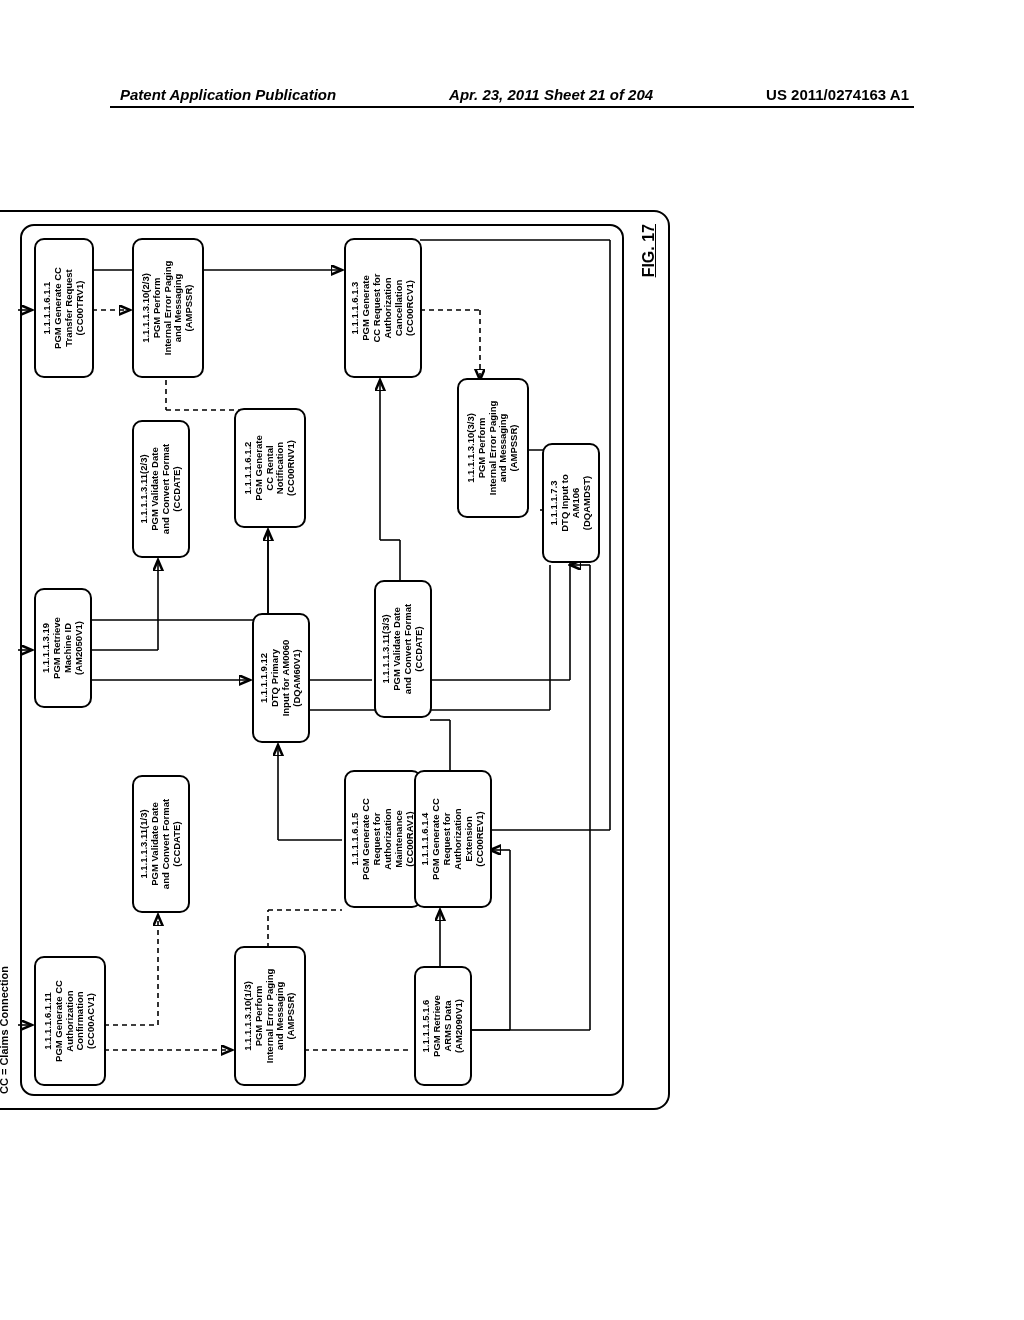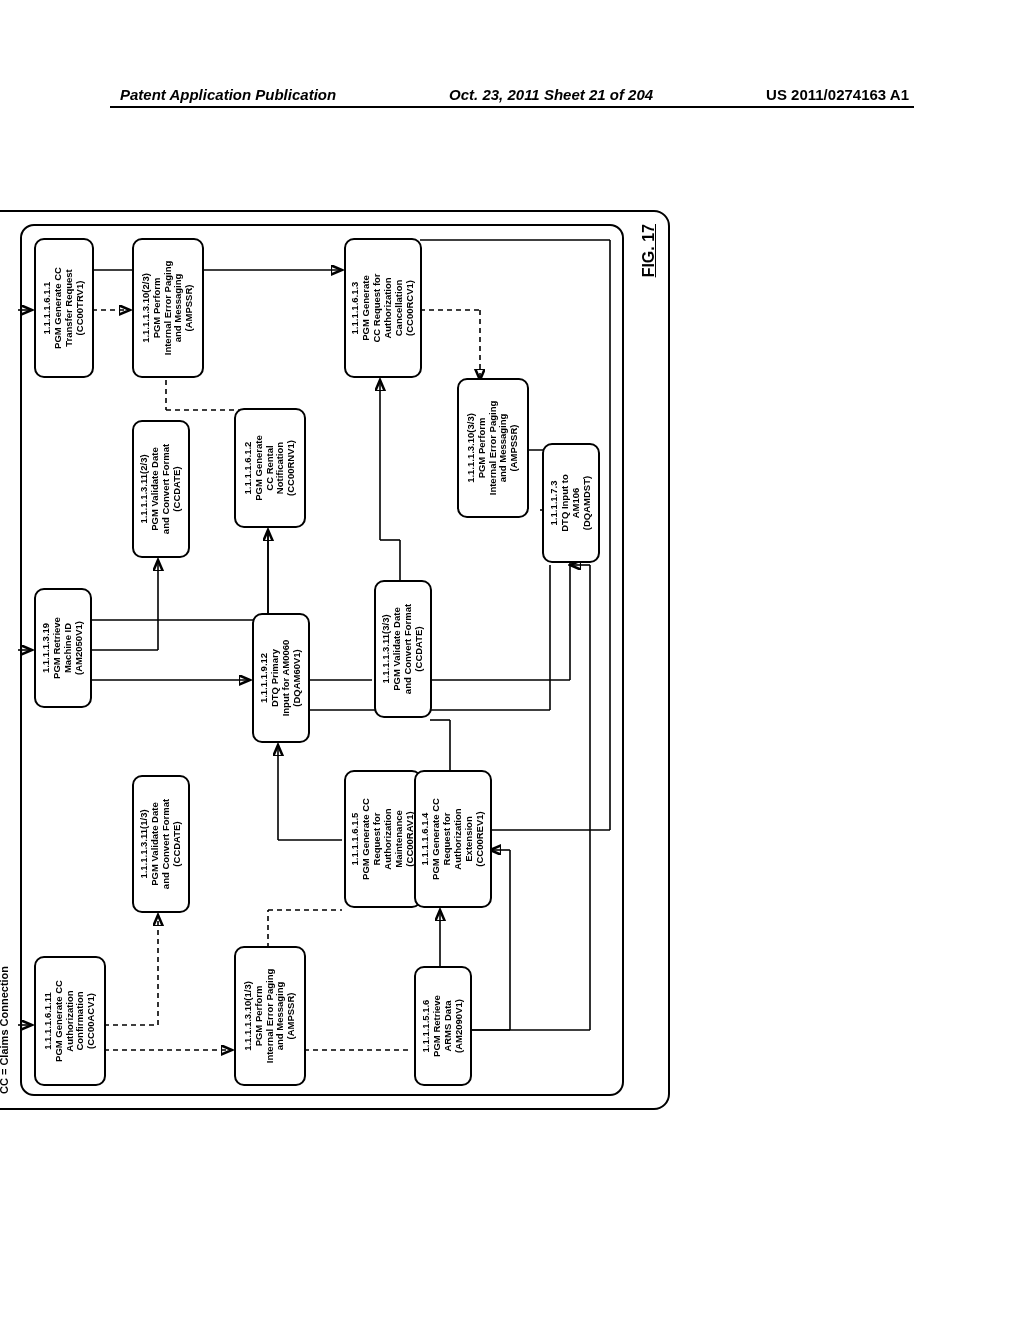--- a/index.html
+++ b/index.html
@@ -98,21 +98,21 @@
     z-index: 1;
   }
   svg line, svg path { stroke: #000; stroke-width: 1.6; fill: none; }
   svg line.dashed, svg path.dashed { stroke-dasharray: 5,4; }
 </style>
 </head>
 <body>
 
 <div class="page-header">
   <span>Patent Application Publication</span>
-  <span>Oct. 23, 2011  Sheet 21 of 204</span>
+  <span>Apr. 23, 2011  Sheet 21 of 204</span>
   <span>US 2011/0274163 A1</span>
 </div>
 <div class="header-line"></div>
 
 <div class="diagram-container">
   <div class="outer-box">
 
     <div class="cc-label">CC = Claims Connection</div>
     <div class="innermost"></div>
     <div class="fig-label">FIG. 17</div>

